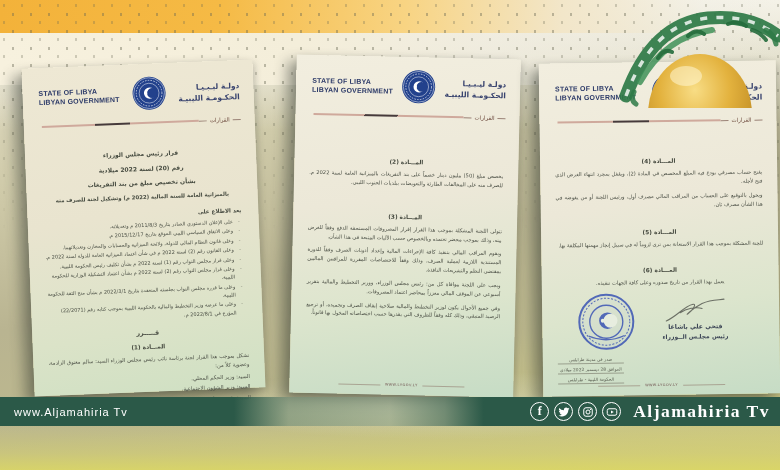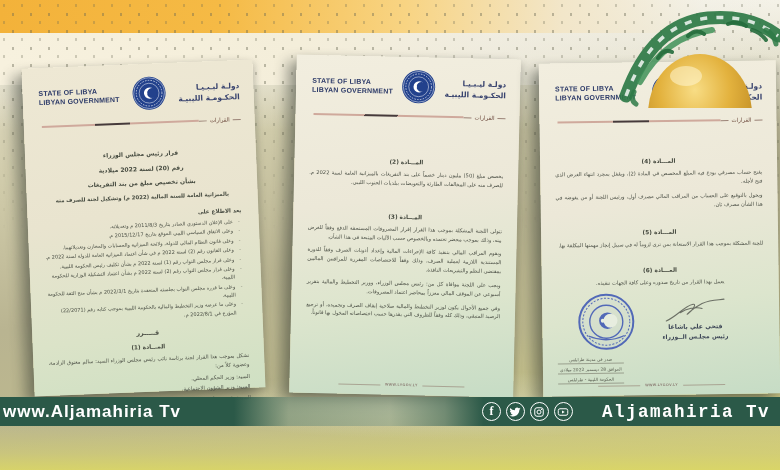--- a/index.html
+++ b/index.html
@@ -62,28 +62,28 @@
   .sig-name{font-size:6.2px;font-weight:bold;color:#3d4656;margin-top:-4px;}
   .sig-role{font-size:6px;font-weight:bold;color:#3d4656;margin-top:3px;letter-spacing:1px;}
   .stamp{margin:-6px 26px 0 0;opacity:.88;}
   .issue-block{align-self:flex-end;margin:2px 26px 0 0;text-align:center;}
   .issue-line{font-size:4.4px;color:#5c6154;border-bottom:.5px solid #9aa08e;padding:0 2px 1.5px;margin-top:2.5px;direction:rtl;}
   
   .logo{position:absolute;left:600px;top:-4px;width:182px;height:112px;z-index:4;}
   
   .bottom-bar{position:absolute;left:0;top:397px;width:780px;height:29px;z-index:6;display:flex;align-items:center;
     background:linear-gradient(90deg,#2b5948 0%,#2b5948 30%,rgba(114,143,122,.62) 37%,rgba(136,160,139,.55) 50%,rgba(92,124,104,.8) 57%,#2b5948 62%,#2b5948 100%);}
-  .wm-left{font-family:"Liberation Sans",sans-serif;font-weight:bold;font-size:17px;color:#fff;
-    margin-left:3px;letter-spacing:1px;white-space:nowrap;}
+  .wm-left{font-family:"Liberation Sans",sans-serif;font-weight:normal;font-size:11px;color:#fff;
+    margin-left:14px;letter-spacing:1px;white-space:nowrap;}
   .bar-right{margin-left:auto;display:flex;align-items:center;gap:5px;margin-right:10px;}
   .icon-circle{width:19px;height:19px;border:1.6px solid #fff;border-radius:50%;display:flex;
     align-items:center;justify-content:center;box-sizing:border-box;}
   .fb-glyph{color:#fff;font-family:"Liberation Serif",serif;font-weight:bold;font-size:12px;line-height:1;margin-top:-1px;}
-  .ch-name{font-family:Liberation Mono, monospace;font-weight:bold;font-size:17.5px;color:#fff;
-    letter-spacing:1.5px;margin-left:24px;white-space:nowrap;}
+  .ch-name{font-family:Liberation Serif, serif;font-weight:bold;font-size:17.5px;color:#fff;
+    letter-spacing:1.5px;margin-left:7px;white-space:nowrap;}
 </style>
 </head>
 <body>
 
 <div class="stage">
 
   <div class="top-light"></div>
   <div class="band-yellow"></div>
   <div class="band-cream"></div>
   <div class="dots"></div>

